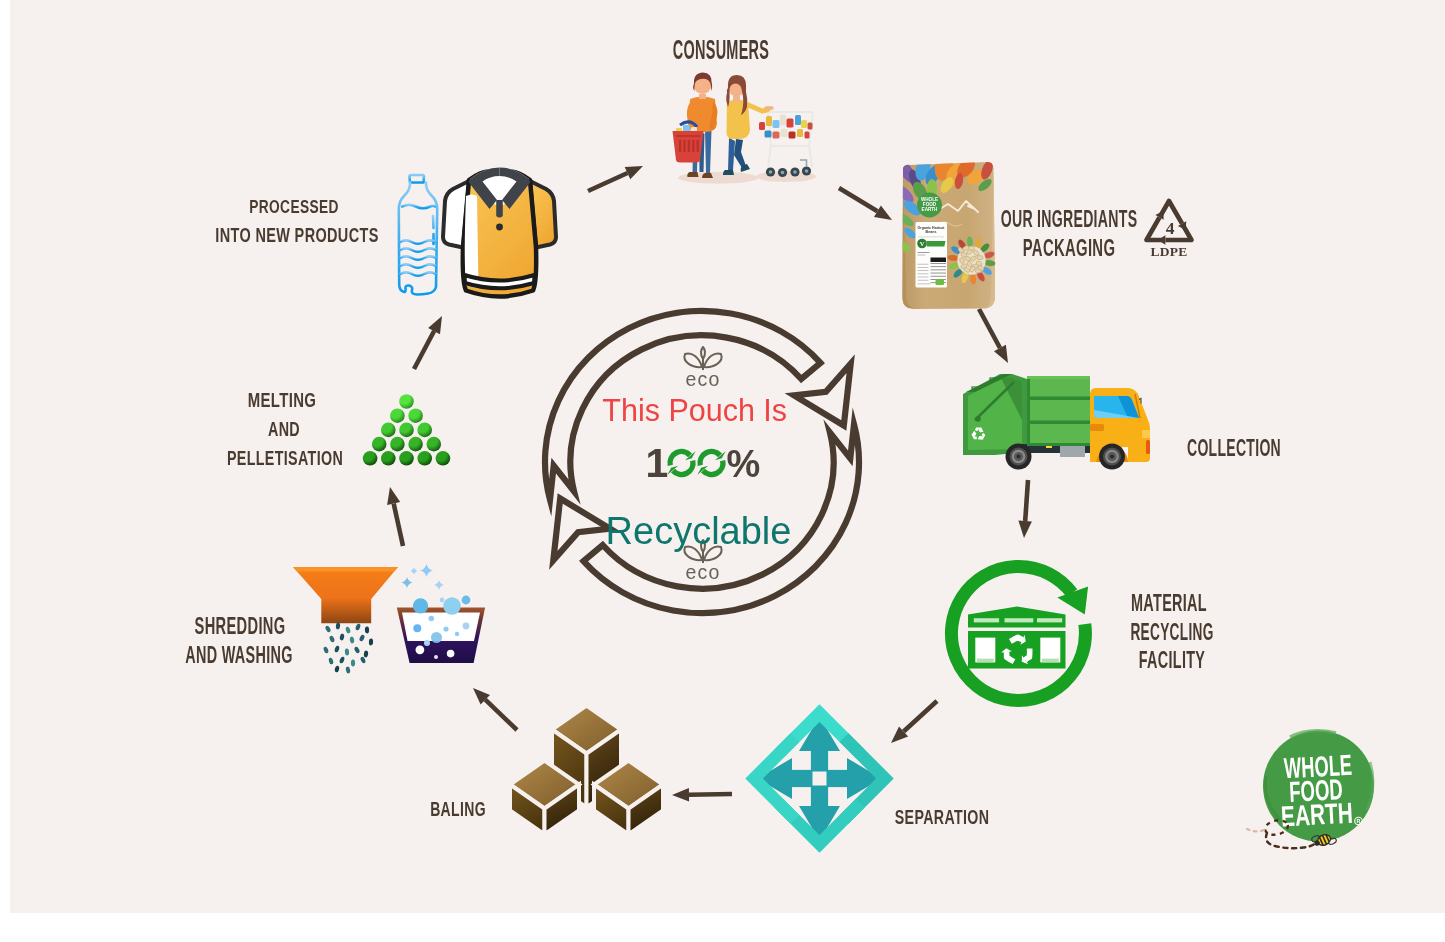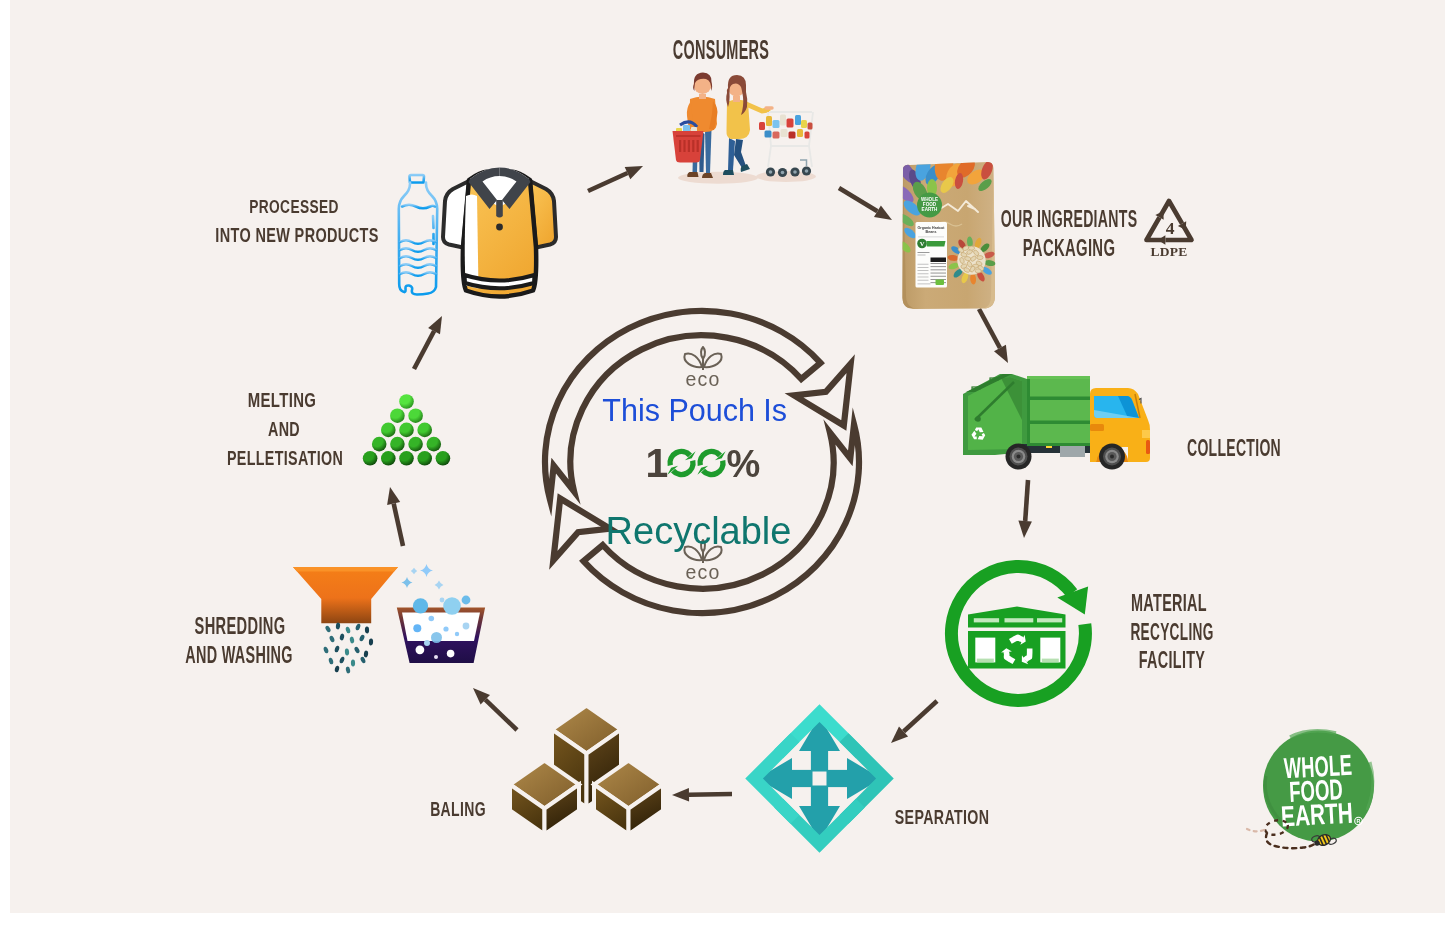--- a/index.html
+++ b/index.html
@@ -524,16 +524,16 @@
 <div class="lbl" style="left:1171.8px;top:660.2px;font-size:23px;--sx:0.625">FACILITY</div>
 <div class="lbl" style="left:942.2px;top:817.4px;font-size:20.5px;--sx:0.693">SEPARATION</div>
 <div class="lbl" style="left:458px;top:808.8px;font-size:20.5px;--sx:0.683">BALING</div>
 <div class="lbl" style="left:240px;top:626.4px;font-size:23px;--sx:0.637">SHREDDING</div>
 <div class="lbl" style="left:239.4px;top:654.6px;font-size:23px;--sx:0.626">AND WASHING</div>
 <div class="lbl" style="left:281.9px;top:400.4px;font-size:20.5px;--sx:0.729">MELTING</div>
 <div class="lbl" style="left:283.6px;top:429.2px;font-size:20.5px;--sx:0.698">AND</div>
 <div class="lbl" style="left:284.6px;top:458px;font-size:20.5px;--sx:0.697">PELLETISATION</div>
 <div class="lbl" style="left:293.8px;top:207.3px;font-size:19px;--sx:0.723">PROCESSED</div>
 <div class="lbl" style="left:296.9px;top:235px;font-size:20.5px;--sx:0.706">INTO NEW PRODUCTS</div>
-<div class="ctr" style="left:694.7px;top:410px;font-size:30.5px;color:#1d4ed8;">This Pouch Is</div>
+<div class="ctr" style="left:694.7px;top:410px;font-size:30.5px;color:#ef4444;">This Pouch Is</div>
 <div class="ctr" style="left:657px;top:463px;font-size:41px;color:#4c443c;font-weight:bold;">1</div>
 <div class="ctr" style="left:743.5px;top:464px;font-size:38px;color:#4c443c;font-weight:bold;">%</div>
 <div class="ctr" style="left:698.5px;top:531px;font-size:38px;color:#0f766e;">Recyclable</div>
 
 </body></html>

